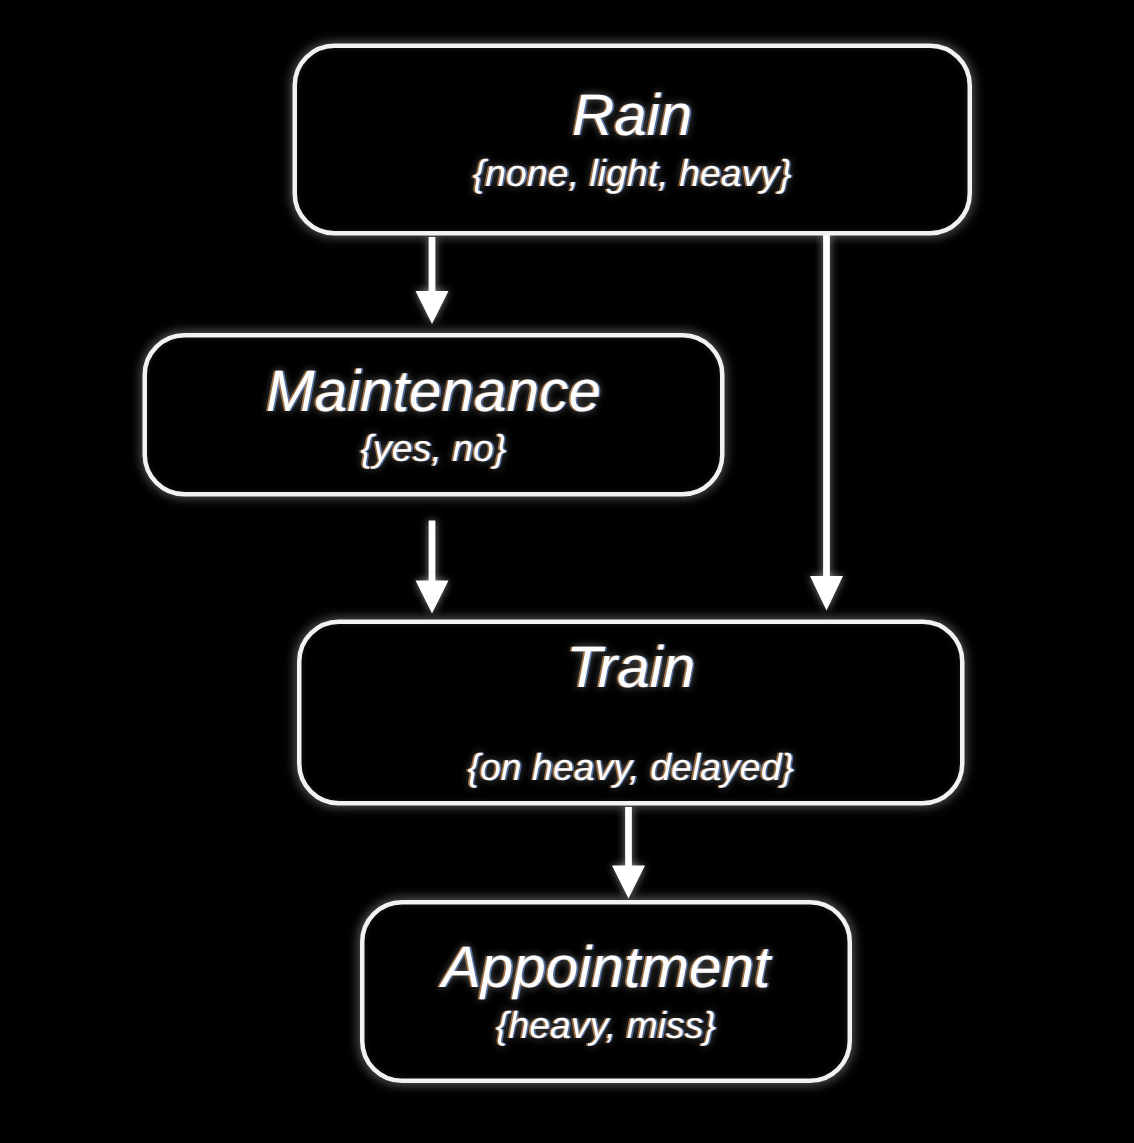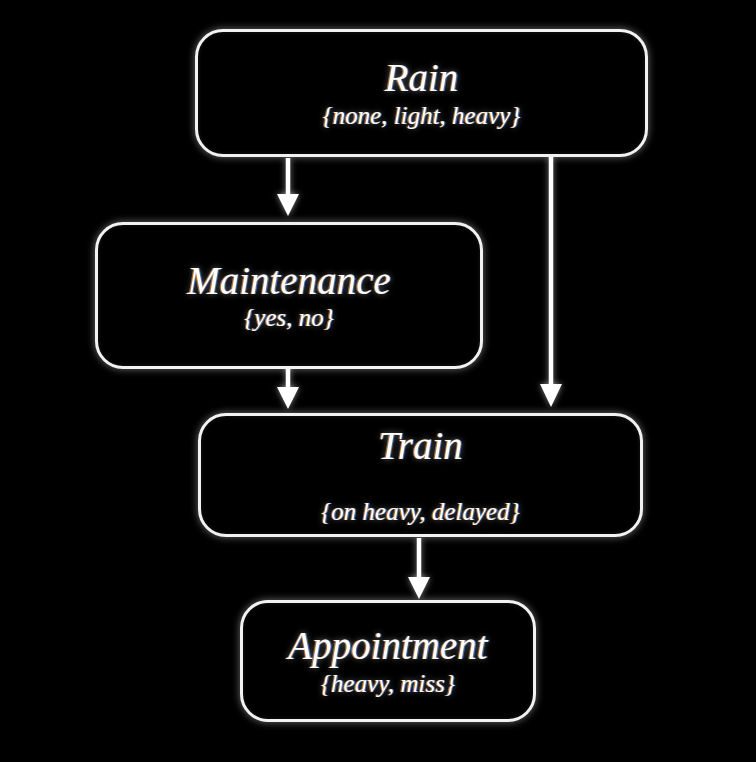--- a/index.html
+++ b/index.html
@@ -7,21 +7,21 @@
     margin: 0;
     padding: 0;
     background: #000000;
   }
   #canvas {
     position: relative;
     width: 756px;
     height: 762px;
     background: #000000;
     overflow: hidden;
-    font-family: Liberation Serif, serif;
+    font-family: Liberation Sans, sans-serif;
   }
 
   
   .node {
     position: absolute;
     box-sizing: border-box;
     background: #000000;
     border: 3px solid #f2f2f2;
     border-radius: 28px;
     display: flex;
@@ -40,23 +40,23 @@
     white-space: nowrap;
     text-shadow:
       -1.1px 0 0 rgba(255,170,90,0.55),
        1.1px 0 0 rgba(120,170,255,0.55),
        0 0 6px rgba(255,255,255,0.45);
   }
   .node .line.title { font-size: 39px; }
   .node .line.states { font-size: 25px; margin-top: 2px; }
 
   #node-rain        { left: 195px; top: 29px;  width: 453px; height: 128px; }
-  #node-maintenance { left: 95px;  top: 222px; width: 388px; height: 147px; text-align: center; }
+  #node-maintenance { left: 95px;  top: 222px; width: 388px; height: 109px; text-align: center; }
   #node-train       { left: 198px; top: 413px; width: 445px; height: 124px; gap: 28px; }
-  #node-appointment { left: 240px; top: 600px; width: 296px; height: 122px; }
+  #node-appointment { left: 240px; top: 600px; width: 328px; height: 122px; }
 
   
   .edge {
     position: absolute;
     overflow: visible;
   }
   .edge svg { display: block; overflow: visible; }
   .edge path, .edge polygon {
     filter: drop-shadow(0 0 3px rgba(255,255,255,0.5));
   }

